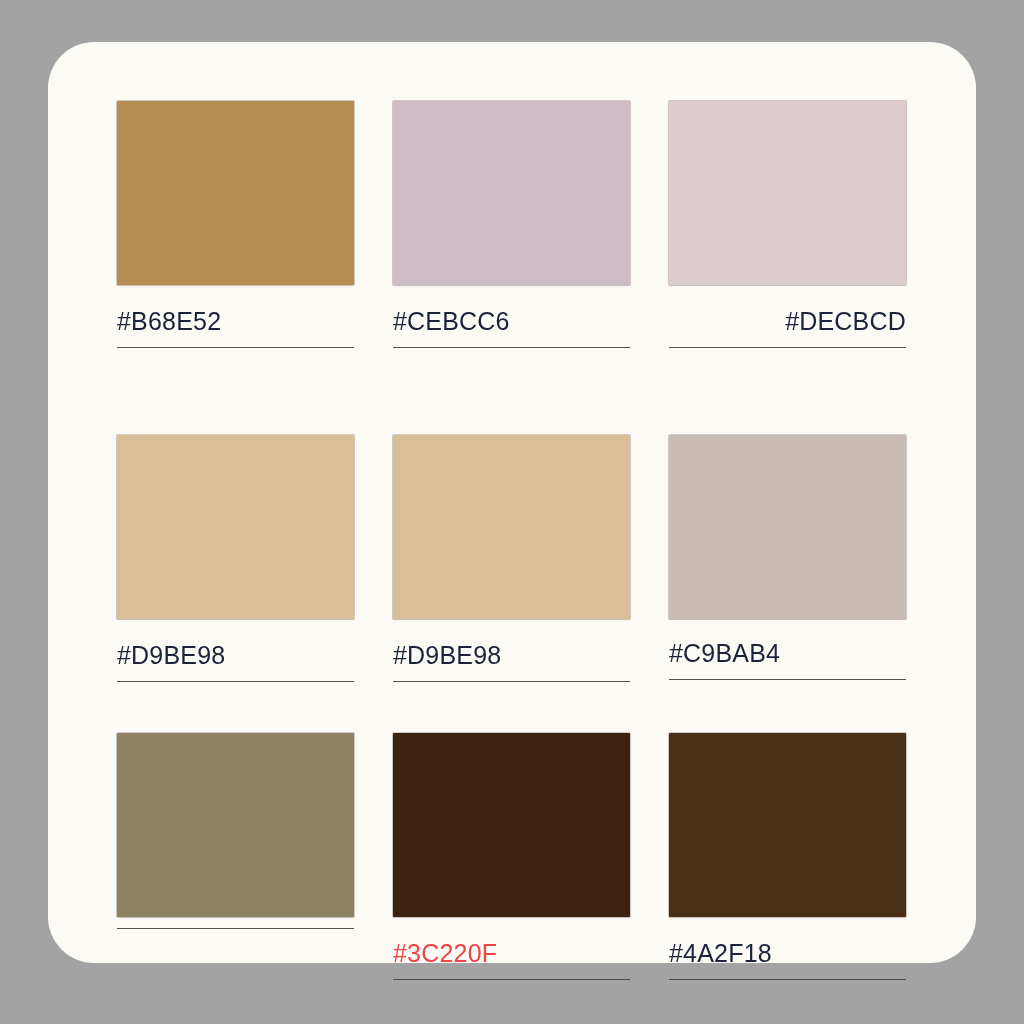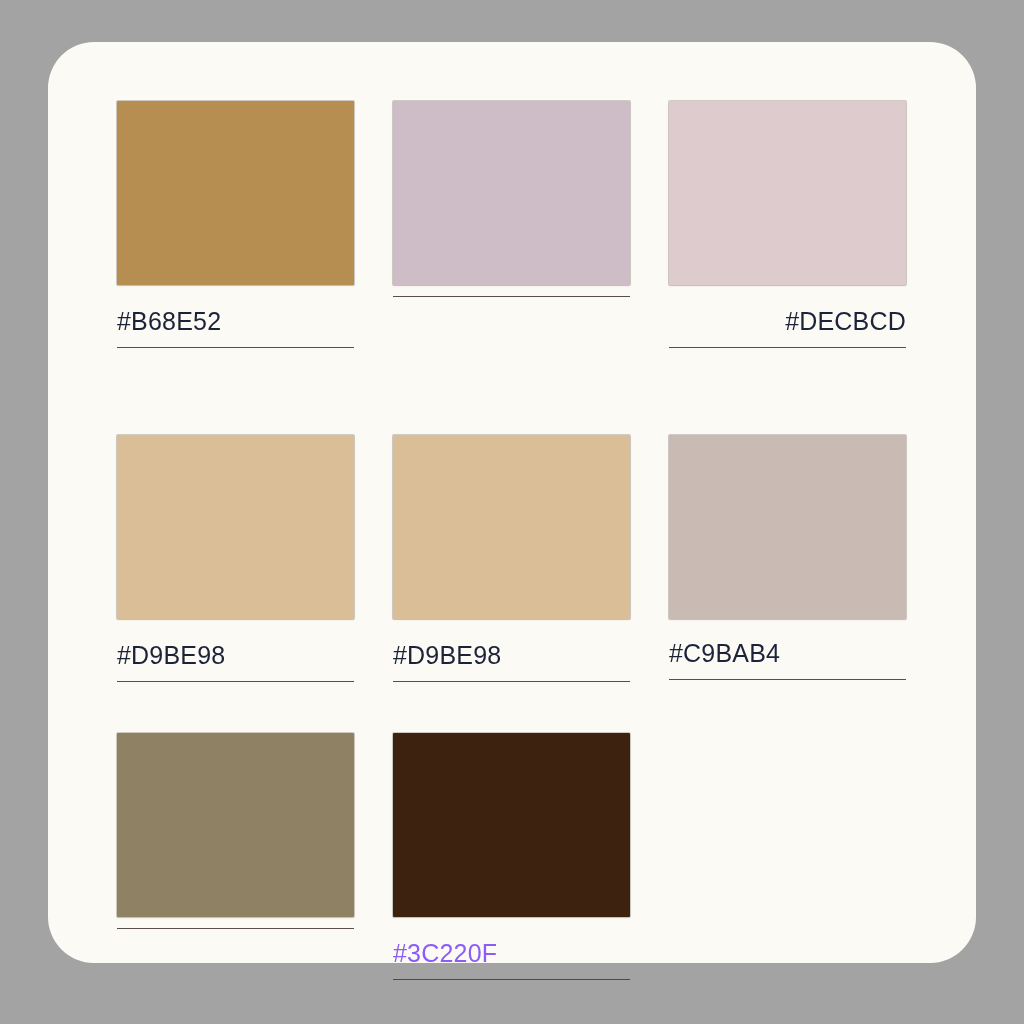--- a/index.html
+++ b/index.html
@@ -120,20 +120,21 @@
           <div class="chip" style="background: rgb(182, 142, 82);"></div>
         </div>
         <div class="chip-label" style="color: rgb(27, 35, 57);">#B68E52</div>
         <div class="chip-rule" style="border-top-color: rgb(74, 64, 56);"></div>
       </div>
 
       <div class="swatch-cell row-1">
         <div class="chip-wrap">
           <div class="chip" style="background: rgb(206, 188, 198);"></div>
         </div>
+        <div class="chip-label" style="color: rgb(27, 35, 57);">#CEBCC6</div>
         <div class="chip-rule" style="border-top-color: rgb(74, 64, 56);"></div>
       </div>
 
       <div class="swatch-cell row-1">
         <div class="chip-wrap">
           <div class="chip" style="background: rgb(222, 203, 205);"></div>
         </div>
         <div class="chip-label" style="color: rgb(27, 35, 57); text-align: right;">#DECBCD</div>
         <div class="chip-rule" style="border-top-color: rgb(74, 64, 56);"></div>
       </div>
@@ -166,20 +167,27 @@
         <div class="chip-wrap">
           <div class="chip" style="background: rgb(143, 129, 99);"></div>
         </div>
         <div class="chip-rule" style="border-top-color: rgb(74, 64, 56);"></div>
       </div>
 
       <div class="swatch-cell row-3">
         <div class="chip-wrap">
           <div class="chip" style="background: rgb(60, 34, 15);"></div>
         </div>
-        <div class="chip-label" style="color: #8b5cf6;">#3C220F</div>
+        <div class="chip-label" style="color: #ef4444;">#3C220F</div>
         <div class="chip-rule" style="border-top-color: rgb(74, 64, 56);"></div>
       </div>
 
+      <div class="swatch-cell row-3">
+        <div class="chip-wrap">
+          <div class="chip" style="background: rgb(74, 47, 24);"></div>
+        </div>
+        <div class="chip-label" style="color: rgb(27, 35, 57);">#4A2F18</div>
+        <div class="chip-rule" style="border-top-color: rgb(74, 64, 56);"></div>
+      </div>
 
     </div>
   </div>
 </div>
 
 </body></html>

